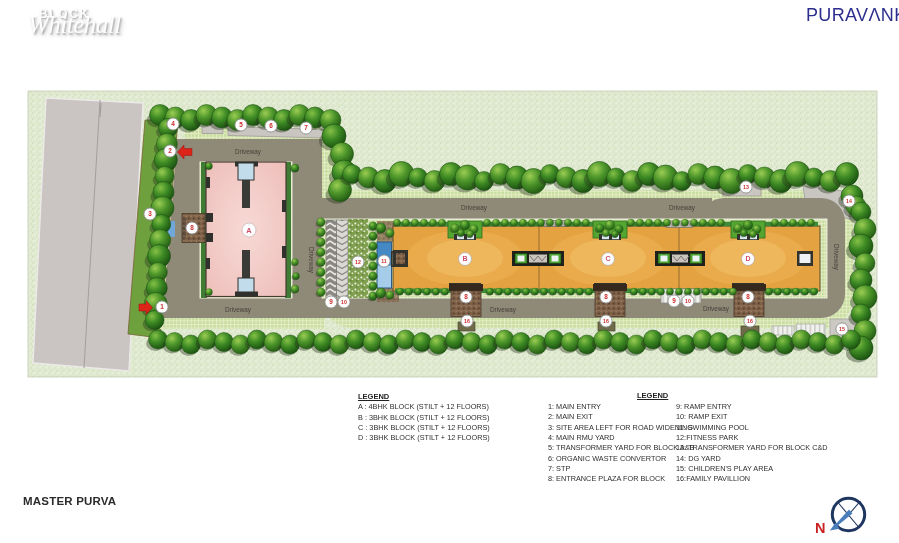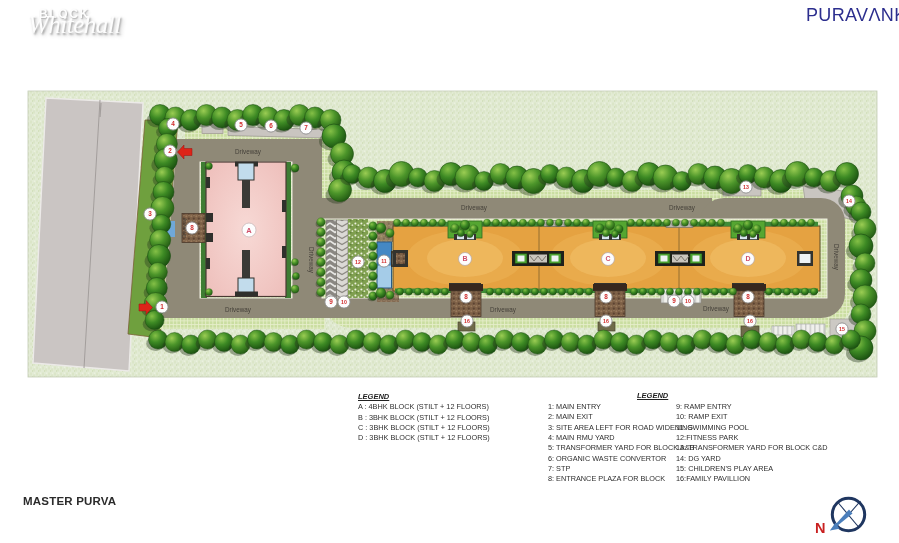--- a/index.html
+++ b/index.html
@@ -3,21 +3,21 @@
 <style>
 html,body{margin:0;padding:0;background:#fff;width:899px;height:543px;overflow:hidden;}
 body{font-family:"Liberation Sans", sans-serif;position:relative;}
 .abs{position:absolute;}
 #logo-purva{left:39px;top:7px;font-size:12px;font-weight:bold;letter-spacing:1.6px;color:#fdfdfd;
  text-shadow:1px 1.3px 1.5px #a9a9a9, 2px 2.5px 3px #d2d2d2, -0.5px -0.5px 0 #fff;}
 #logo-white{left:28px;top:11px;font-family:"Liberation Serif",serif;font-style:italic;font-size:25px;letter-spacing:-0.5px;color:#fdfdfd;
  text-shadow:1.2px 1.5px 2px #a9a9a9, 2.5px 3px 4px #d2d2d2, -0.5px -0.5px 0 #fff;text-align:center;}
 #brand{left:762px;top:5px;font-size:18px;font-weight:normal;letter-spacing:0.35px;color:#2c2e8e;padding-left:44px;}
 .leg{font-size:7.3px;color:#2e2e2e;line-height:10.35px;white-space:nowrap;}
-.leghead{font-size:7.5px;font-weight:bold;text-decoration:underline;color:#222;font-style:italic;}
+.leghead{font-size:7.5px;font-weight:bold;text-decoration:underline;color:#222;}
 #master{left:23px;top:495px;font-size:11.5px;font-weight:bold;color:#2b2b2b;letter-spacing:0.2px;}
 </style></head>
 <body>
 <svg width="899" height="543" viewBox="0 0 899 543" font-family="Liberation Sans, sans-serif">
 <defs>
 <pattern id="grass" width="6" height="6" patternUnits="userSpaceOnUse">
   <rect width="6" height="6" fill="#e2ebd4"></rect>
   <path d="M1,0.5 V3.5 M4,2.5 V5.5 M2.5,4 V6" stroke="#d2dfba" stroke-width="0.9"></path>
   <rect x="4.2" y="0.6" width="1" height="1.2" fill="#f0f5e6"></rect>
 </pattern>

